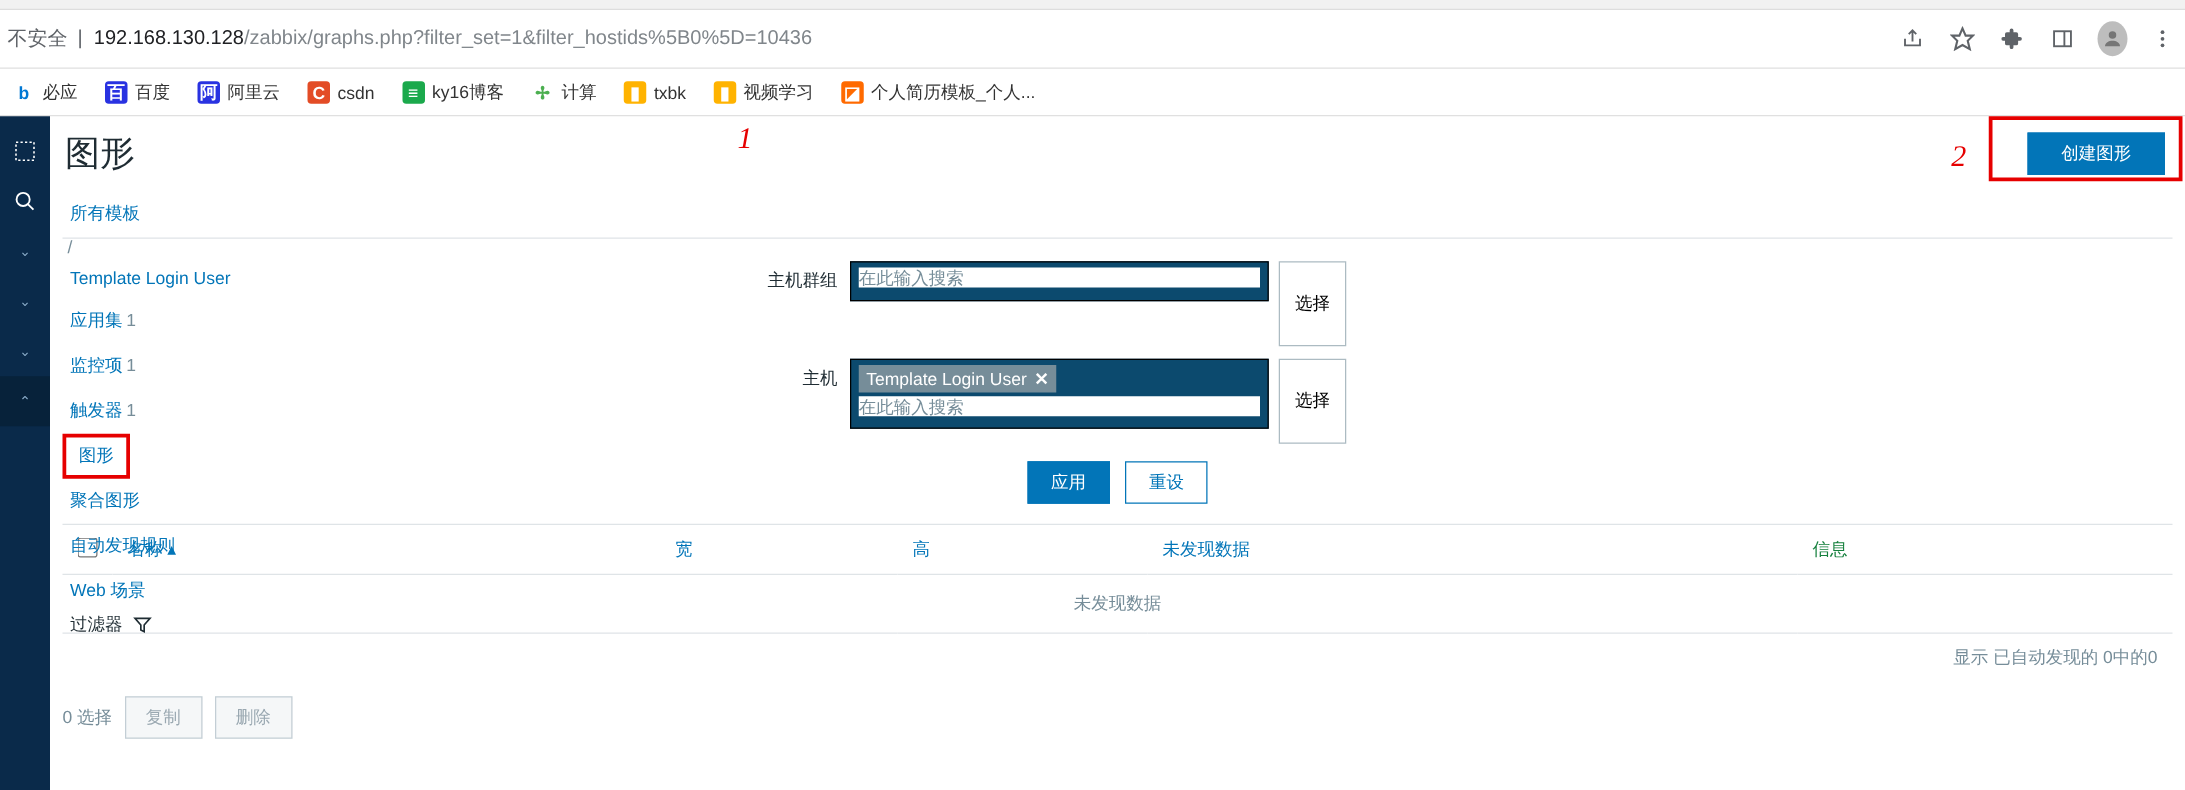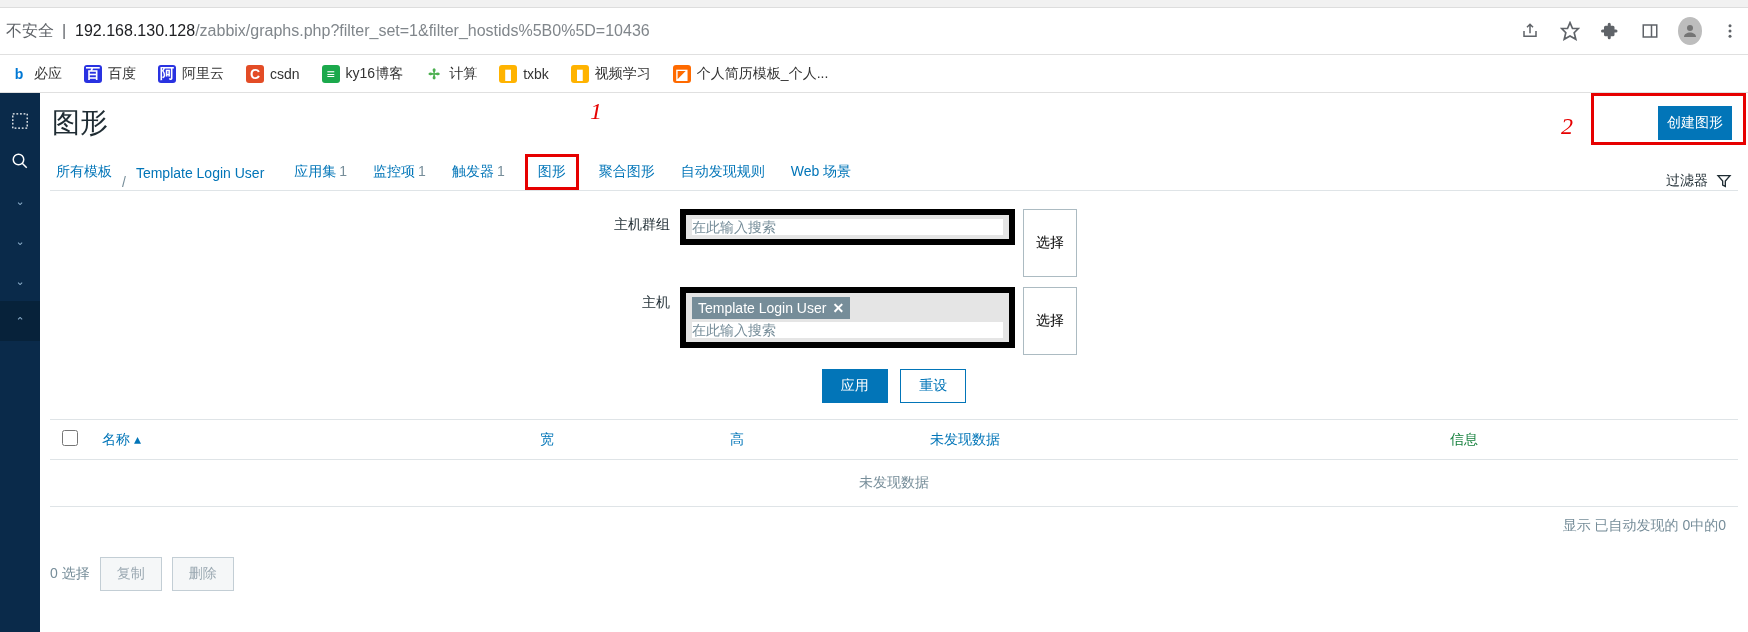--- a/index.html
+++ b/index.html
@@ -15,35 +15,35 @@
 .bookmarks { display:flex; align-items:center; height:38px; padding:0 10px; font-size:14px; color:#333; gap:22px; border-bottom:1px solid #e0e0e0; }
 .bookmarks .bm { display:flex; align-items:center; gap:6px; cursor:pointer; }
 .bookmarks .bm-ico { width:18px; height:18px; display:flex; align-items:center; justify-content:center; font-size:14px; font-weight:bold; border-radius:3px; }
 .main { display:flex; height:calc(632px - 81px); }
 .sidebar { width:40px; background:#0a2a4a; display:flex; flex-direction:column; align-items:center; padding-top:8px; }
 .sidebar .sitem { width:40px; height:40px; display:flex; align-items:center; justify-content:center; color:#fff; cursor:pointer; }
 .sidebar .sitem.chev { font-size:11px; color:#8aacc9; }
 .content { flex:1; padding:0 10px 0 10px; position:relative; }
 .titlebar { display:flex; align-items:center; height:60px; }
 .titlebar h1 { font-size:28px; font-weight:normal; color:#1f2c33; flex:1; padding-left:2px; }
-.btn-create { background:#0275b8; color:#fff; border:1px solid #0275b8; padding:7px 8px; font-size:14px; cursor:pointer; margin-right:6px; }
+.btn-create { background:#0275b8; color:#fff; border:1px solid #0275b8; padding:7px 26px; font-size:14px; cursor:pointer; margin-right:6px; }
 .red-box2 { position:absolute; right:2px; top:0px; width:155px; height:52px; border:3px solid #e60000; }
 .anno2 { position:absolute; right:175px; top:20px; color:#e60000; font-size:24px; font-style:italic; font-family:"Times New Roman",serif; }
 .anno1 { position:absolute; left:550px; top:5px; color:#e60000; font-size:24px; font-style:italic; font-family:"Times New Roman",serif; }
-.tabs { display:flex; align-items:flex-end; border-bottom:1px solid #dfe4e7; font-size:14px; height:38px; position:relative; }
+.tabs { display:flex; align-items:flex-start; border-bottom:1px solid #dfe4e7; font-size:14px; height:38px; position:relative;flex-direction:column; }
 .tabs a { color:#0275b8; padding:9px 6px; cursor:pointer; }
 .tabs .sep { color:#768d99; padding:0 4px; }
 .tabs .cnt { color:#768d99; margin-left:3px; }
 .tabs .active { border:3px solid #e60000; padding:6px 10px; }
 .tabs .flex1 { flex:1; }
 .tabs .filter-btn { display:flex; align-items:center; gap:8px; color:#1f2c33; padding:0 6px; cursor:pointer; }
 .filter-body { padding:18px 0 16px 0; border-bottom:1px solid #dfe4e7; }
 .filter-row { display:flex; align-items:flex-start; margin-bottom:10px; }
 .filter-row label { width:630px; text-align:right; padding-right:10px; padding-top:7px; font-size:14px; color:#1f2c33; }
-.filter-row .ms { width:335px; border:6px solid #000000; min-height:32px; padding:4px 6px; font-size:14px; background:#e5e5e5; }
+.filter-row .ms { width:335px; border:1px solid #000000; min-height:32px; padding:4px 6px; font-size:14px; background:#0c4a6e; }
 .filter-row .ms input { border:none; outline:none; width:100%; font-size:14px; color:#333; }
 .filter-row .ms input::placeholder { color:#768d99; }
 .filter-row .tag { display:inline-flex; align-items:center; background:#768d99; color:#fff; padding:3px 6px; font-size:14px; margin-bottom:3px; }
 .filter-row .tag .x { margin-left:6px; cursor:pointer; font-weight:bold; }
 .filter-row .sel-btn { border:1px solid #acbbc2; background:#fff; padding:24px 12px; margin-left:8px; font-size:14px; cursor:pointer; }
 .filter-actions { text-align:center; margin-top:14px; }
 .filter-actions button { padding:7px 18px; font-size:14px; margin:0 4px; cursor:pointer; }
 .btn-apply { background:#0275b8; color:#fff; border:1px solid #0275b8; }
 .btn-reset { background:#fff; color:#0275b8; border:1px solid #0275b8; }
 .dtable { width:100%; border-collapse:collapse; font-size:14px; }

